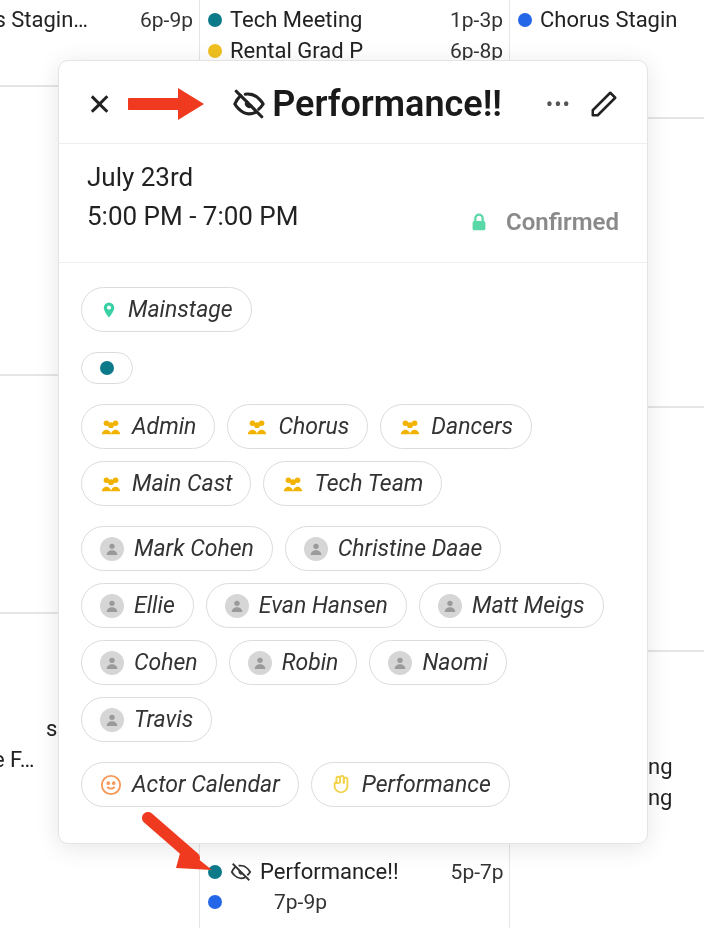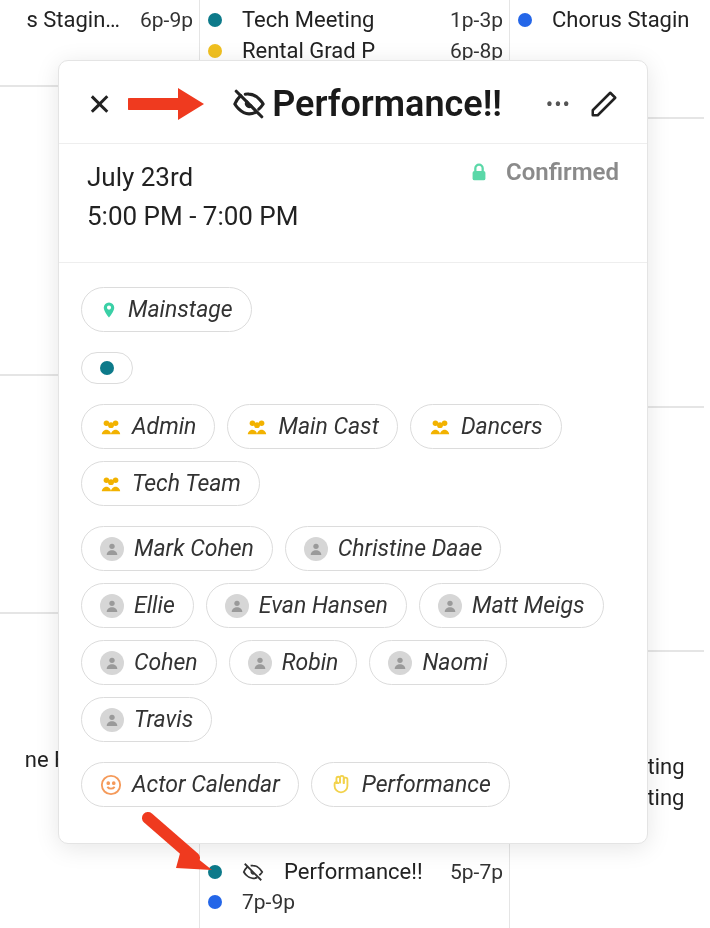--- a/index.html
+++ b/index.html
@@ -32,25 +32,26 @@
     margin-top: 6px;
     padding-top: 6px;
   }
   .cal-ev {
     white-space: nowrap;
     overflow: hidden;
     text-overflow: ellipsis;
     padding: 3px 0;
     display: flex;
     align-items: center;
-    gap: 20px;
+    gap: 8px;
   }
   .cal-ev-time {
     color: #333;
     font-size: 21px;
+    margin-left: 44px;
   }
   .dot {
     width: 14px; height: 14px; border-radius: 50%; flex-shrink: 0; display: inline-block;
   }
   .dot-teal { background:#0d7a8a; }
   .dot-blue { background:#2466e8; }
   .dot-yellow { background:#f0c020; }
   .dot-purple { background:#7a3ea8; }
   .dot-dteal { background:#0d7a8a; }
 
@@ -91,21 +92,21 @@
     font-size: 22px;
     color: #555;
     letter-spacing: 1px;
     margin-right: 18px;
     cursor: pointer;
   }
   .edit-pencil { cursor: pointer; }
 
   .pop-sub {
     display: flex;
-    align-items: flex-start;
+    align-items: flex-end;
     justify-content: space-between;
     padding: 14px 28px 26px 28px;
     border-top: 1px solid #eee;
     border-bottom: 1px solid #eee;
   }
   .date-block {
     font-size: 26px;
     color: #222;
     line-height: 1.5;
   }
@@ -387,32 +388,43 @@
         </span>
         <span class="chip">
           <span class="grp">
             <svg width="22" height="18" viewBox="0 0 24 18" fill="#f2b200">
               <circle cx="7" cy="5" r="3"></circle>
               <circle cx="17" cy="5" r="3"></circle>
               <circle cx="12" cy="7" r="3.2"></circle>
               <path d="M2 17c0-3 3-5 5-5s5 2 5 5M12 17c0-3 3-5 5-5s5 2 5 5"></path>
             </svg>
           </span>
-          <span>Main Cast</span>
+          <span>Chorus</span>
         </span>
         <span class="chip">
           <span class="grp">
             <svg width="22" height="18" viewBox="0 0 24 18" fill="#f2b200">
               <circle cx="7" cy="5" r="3"></circle>
               <circle cx="17" cy="5" r="3"></circle>
               <circle cx="12" cy="7" r="3.2"></circle>
               <path d="M2 17c0-3 3-5 5-5s5 2 5 5M12 17c0-3 3-5 5-5s5 2 5 5"></path>
             </svg>
           </span>
           <span>Dancers</span>
+        </span>
+        <span class="chip">
+          <span class="grp">
+            <svg width="22" height="18" viewBox="0 0 24 18" fill="#f2b200">
+              <circle cx="7" cy="5" r="3"></circle>
+              <circle cx="17" cy="5" r="3"></circle>
+              <circle cx="12" cy="7" r="3.2"></circle>
+              <path d="M2 17c0-3 3-5 5-5s5 2 5 5M12 17c0-3 3-5 5-5s5 2 5 5"></path>
+            </svg>
+          </span>
+          <span>Main Cast</span>
         </span>
         <span class="chip">
           <span class="grp">
             <svg width="22" height="18" viewBox="0 0 24 18" fill="#f2b200">
               <circle cx="7" cy="5" r="3"></circle>
               <circle cx="17" cy="5" r="3"></circle>
               <circle cx="12" cy="7" r="3.2"></circle>
               <path d="M2 17c0-3 3-5 5-5s5 2 5 5M12 17c0-3 3-5 5-5s5 2 5 5"></path>
             </svg>
           </span>

